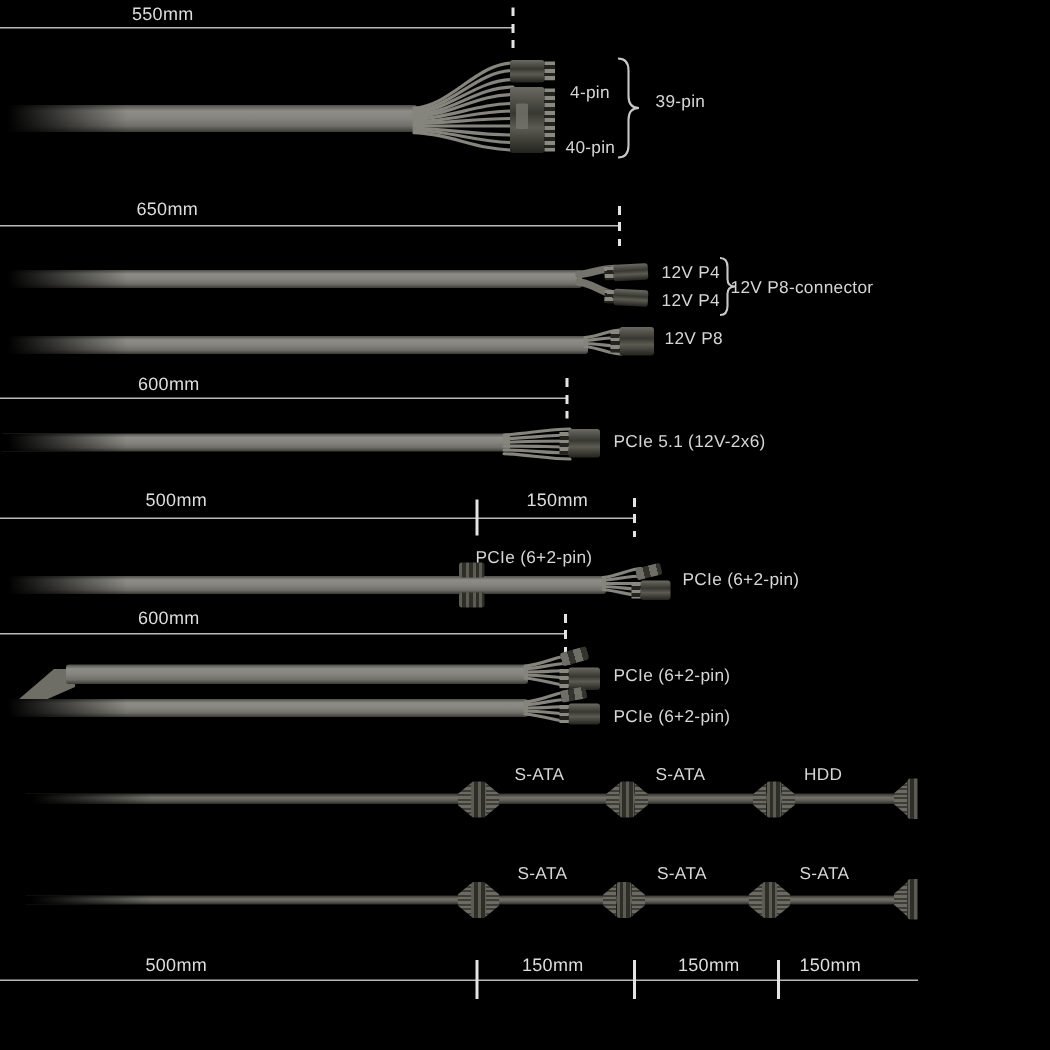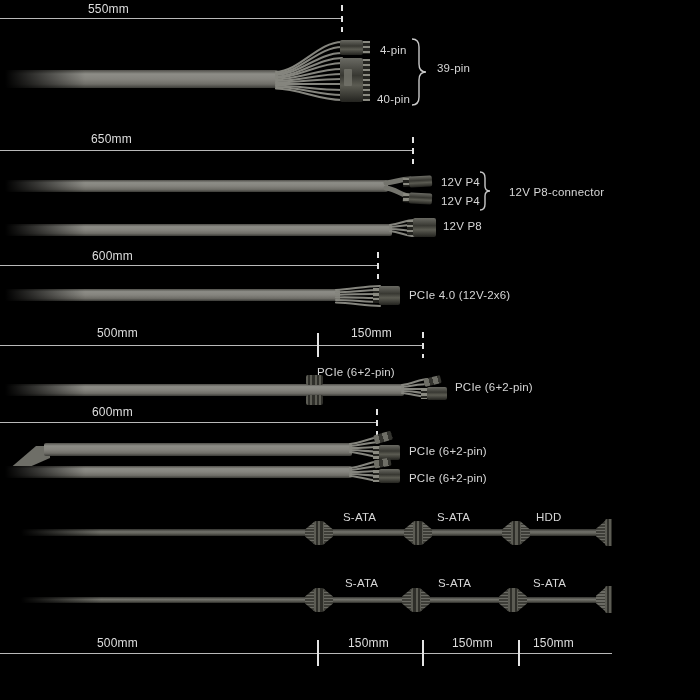--- a/index.html
+++ b/index.html
@@ -59,21 +59,21 @@
     <path class="wire" d="M0,53 C24,53 42,61 66,61"></path>
     <path class="wire" d="M0,54.5 C24,55 42,66 66,66"></path>
   </svg>
   <div class="conn" style="left:340px;top:40px;width:23px;height:15px">
     <div class="teethR" style="top:1px;height:13px"></div>
   </div>
   <div class="conn" style="left:340px;top:58px;width:23px;height:44px">
     <div class="teethR" style="top:1px;height:42px"></div>
     <div class="latch" style="left:4px;top:11px;width:8px;height:17px"></div>
   </div>
-  <span class="lbl" style="left:380px;top:44px">4-pin</span>
+  <span class="lbl" style="left:380px;top:56px">4-pin</span>
   <span class="lbl" style="left:377px;top:93px">40-pin</span>
   <svg style="left:411px;top:38px" width="16" height="68" viewBox="0 0 16 68">
     <path class="brace" d="M1,1 Q8,1 8,9 L8,26 Q8,34 15,34 Q8,34 8,42 L8,59 Q8,67 1,67"></path>
   </svg>
   <span class="lbl" style="left:437px;top:62px">39-pin</span>
 
   <span class="lbl mlbl" style="left:91px;top:133px">650mm</span>
   <div class="mline" style="left:0;top:150px;width:413px"></div>
   <div class="tick dash" style="left:412px;top:137px;height:27px"></div>
 
@@ -86,21 +86,21 @@
     <div class="teethL" style="top:1px;height:9px"></div>
   </div>
   <div class="conn" style="left:409px;top:193px;width:23px;height:11px;transform:rotate(3deg)">
     <div class="teethL" style="top:1px;height:9px"></div>
   </div>
   <span class="lbl" style="left:441px;top:176px">12V P4</span>
   <span class="lbl" style="left:441px;top:195px">12V P4</span>
   <svg style="left:479px;top:171px" width="12" height="40" viewBox="0 0 12 40">
     <path class="brace" d="M1,1 Q6,1 6,7 L6,15 Q6,20 11,20 Q6,20 6,25 L6,33 Q6,39 1,39"></path>
   </svg>
-  <span class="lbl" style="left:509px;top:186px">12V P8-connector</span>
+  <span class="lbl" style="left:487px;top:186px">12V P8-connector</span>
 
   <div class="ribbon fadeL" style="left:0;top:224px;width:392px;height:12px"></div>
   <svg style="left:390px;top:217px" width="24" height="22" viewBox="0 0 24 22">
     <path class="wire" d="M0,8 C10,7 16,3 24,3"></path>
     <path class="wire" d="M0,10 C10,9 16,8 24,8"></path>
     <path class="wire" d="M0,12 C10,12 16,14 24,14"></path>
     <path class="wire" d="M0,14 C10,15 16,19 24,19"></path>
   </svg>
   <div class="conn" style="left:413px;top:218px;width:23px;height:19px">
     <div class="teethL" style="top:2px;height:15px"></div>
@@ -116,21 +116,21 @@
     <path class="wire" d="M0,7 C16,6 30,3 44,3"></path>
     <path class="wire" d="M0,9.5 C16,9 30,7 44,7"></path>
     <path class="wire" d="M0,12 C16,11 30,11 44,11"></path>
     <path class="wire" d="M0,14.5 C16,14 30,15 44,15"></path>
     <path class="wire" d="M0,17 C16,17 30,19 44,19"></path>
     <path class="wire" d="M0,19.5 C16,20 30,23 44,23"></path>
   </svg>
   <div class="conn" style="left:379px;top:286px;width:21px;height:19px">
     <div class="teethL" style="top:2px;height:15px"></div>
   </div>
-  <span class="lbl" style="left:409px;top:289px">PCIe 4.0 (12V-2x6)</span>
+  <span class="lbl" style="left:409px;top:289px">PCIe 5.1 (12V-2x6)</span>
 
   <span class="lbl mlbl" style="left:97px;top:327px">500mm</span>
   <span class="lbl mlbl" style="left:351px;top:327px">150mm</span>
   <div class="mline" style="left:0;top:345px;width:423px"></div>
   <div class="tick" style="left:317px;top:333px;height:24px"></div>
   <div class="tick dash" style="left:422px;top:332px;height:26px"></div>
 
   <span class="lbl" style="left:317px;top:366px">PCIe (6+2-pin)</span>
   <div class="ribbon fadeL" style="left:0;top:384px;width:404px;height:12px"></div>
   <div class="ridge" style="left:306px;top:375px;width:17px;height:10px"></div>

